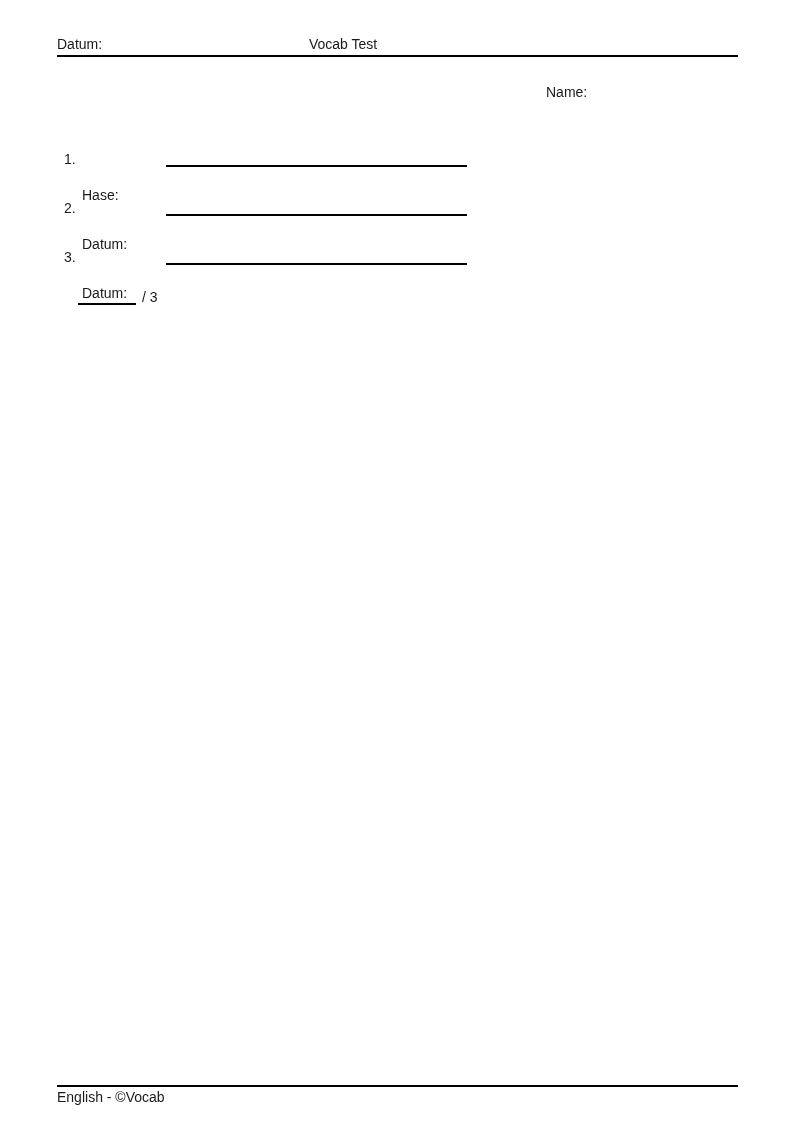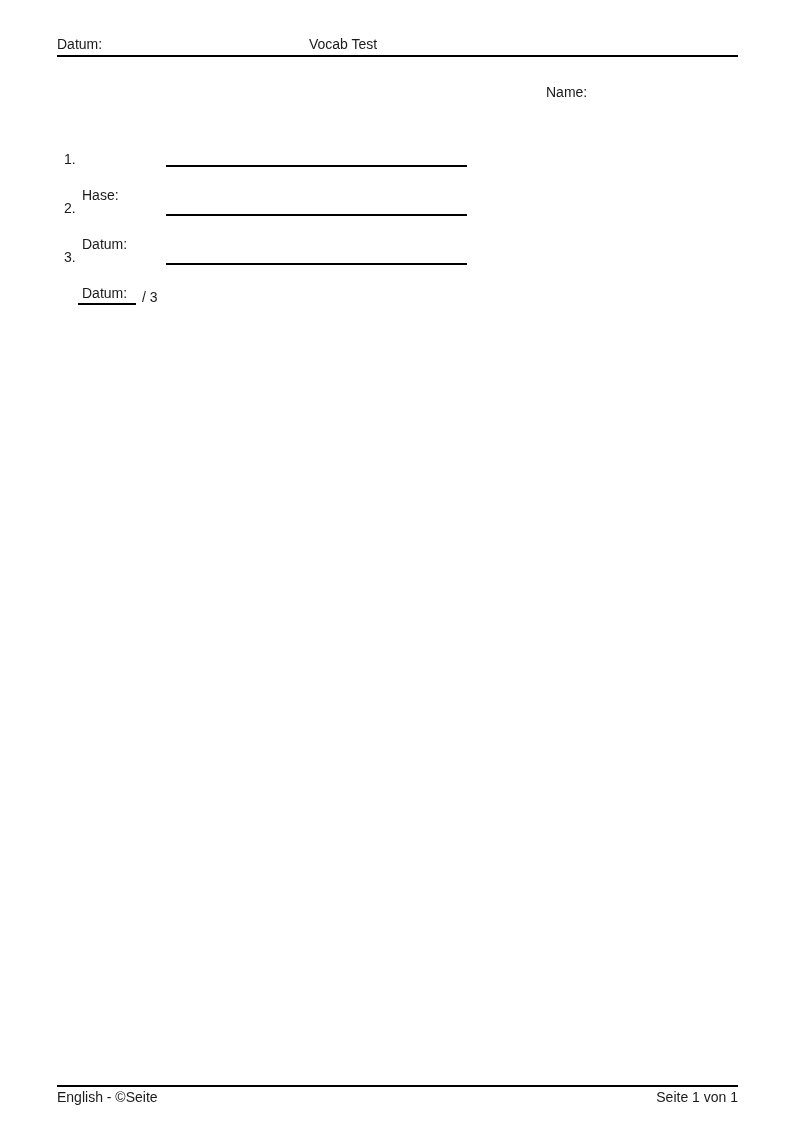--- a/index.html
+++ b/index.html
@@ -73,16 +73,15 @@
     <span class="q-label">Datum:</span>
     <div class="q-line"></div>
   </div>
 
   <div class="abs score-row">
     <div class="score-line"></div>
     <span class="score-text">/ 3</span>
   </div>
 
   <div class="abs ftr-rule"></div>
-  <span class="abs ftr-left">English - ©Seite</span>
-  <div class="abs ftr-right">Seite 1 von 1</div>
+  <span class="abs ftr-left">English - ©Vocab</span>
 
 </div>
 
 </body></html>

